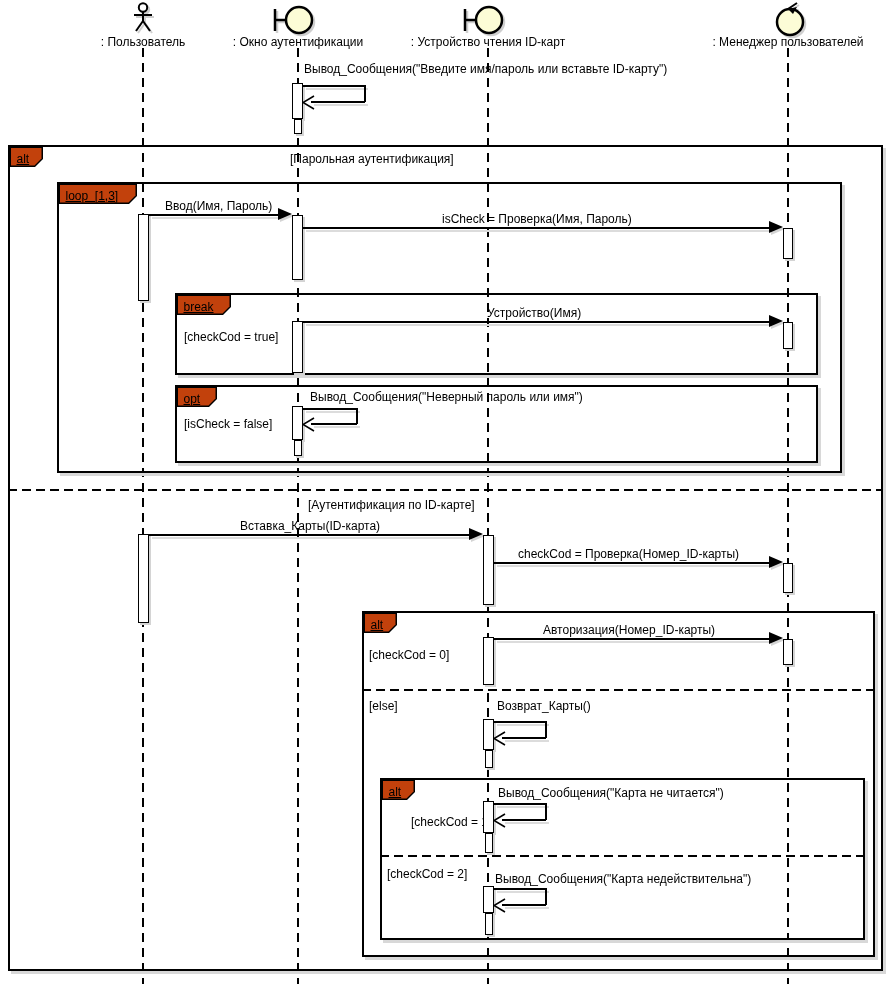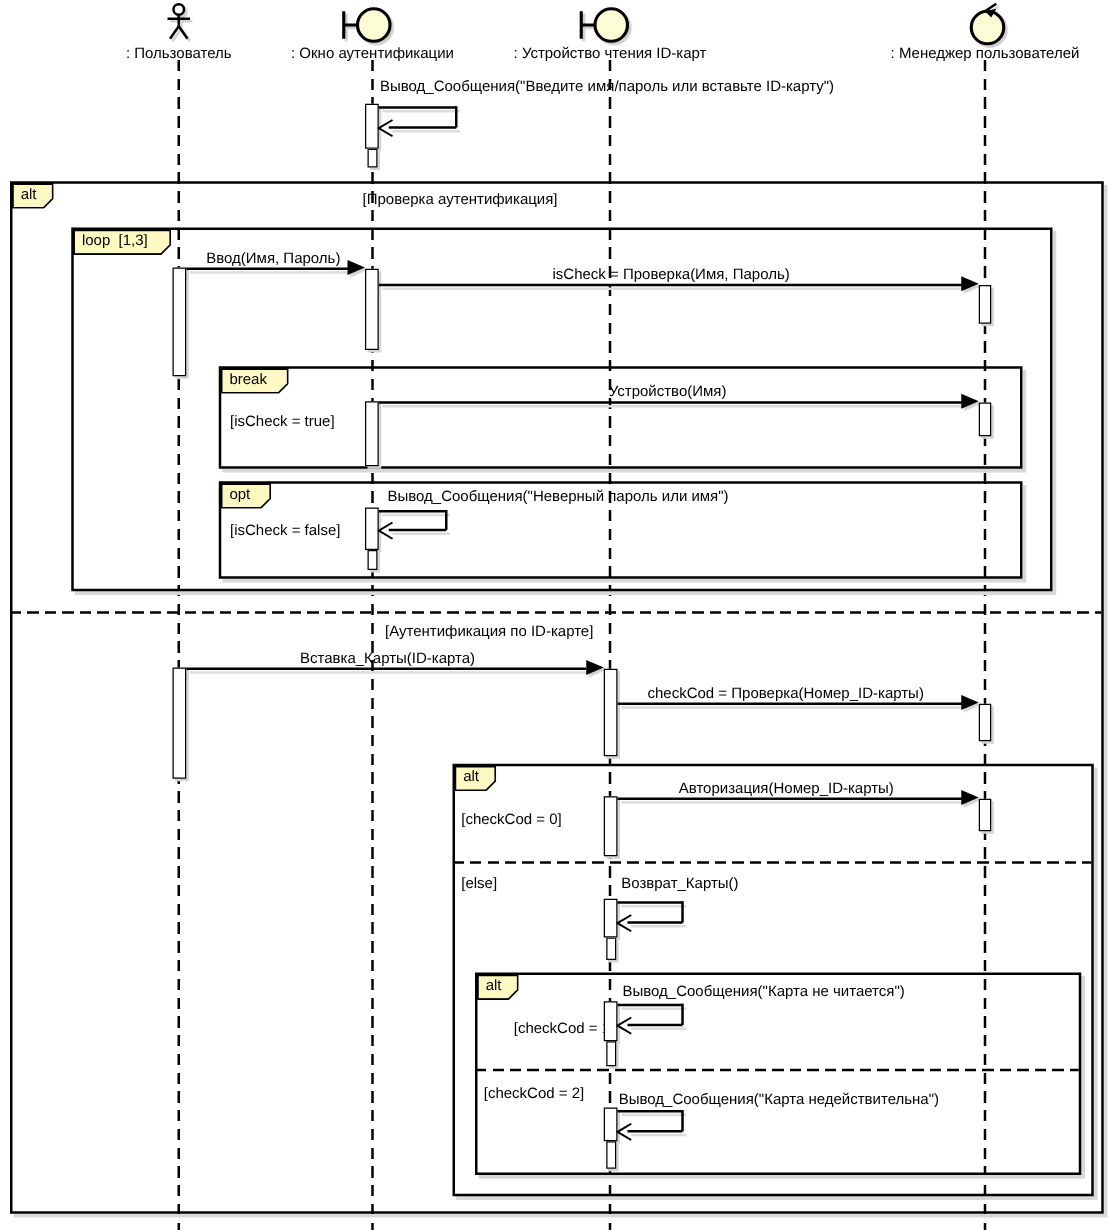--- a/index.html
+++ b/index.html
@@ -7,23 +7,23 @@
            font-family:"Liberation Sans",sans-serif;color:#000;}
   .lifeline{position:absolute;width:2px;
             background:repeating-linear-gradient(to bottom,#000 0 9px,transparent 9px 15px);}
   .frame{position:absolute;border:2px solid #000;background:transparent;
          box-shadow:3px 3px 0 #d8d8d8;}
   .divider{position:absolute;height:2px;
            background:repeating-linear-gradient(to right,#000 0 9px,transparent 9px 14px);}
   .pent{position:absolute;background:#000;
         clip-path:polygon(0 0,100% 0,100% calc(100% - 8px),calc(100% - 8px) 100%,0 100%);
         filter:drop-shadow(2px 2px 0 #d4d4d4);}
-  .pent .in{position:absolute;left:1.5px;top:1.5px;right:1.5px;bottom:1.5px;background:#fef9c3;
+  .pent .in{position:absolute;left:1.5px;top:1.5px;right:1.5px;bottom:1.5px;background:#c2410c;
         clip-path:polygon(0 0,100% 0,100% calc(100% - 7px),calc(100% - 7px) 100%,0 100%);
-        display:flex;align-items:flex-start;}
+        display:flex;align-items:flex-end;text-decoration:underline;}
   .pent .in span{font-size:12px;padding-left:6px;white-space:pre;}
   .bar{position:absolute;background:#fff;border:1.5px solid #000;box-sizing:border-box;
        box-shadow:2px 2px 0 #d4d4d4;}
   .mline{position:absolute;height:1.5px;background:#000;box-shadow:3px 3px 0 #dcdcdc;}
   .vline{position:absolute;width:1.5px;background:#000;}
   .tri{position:absolute;width:0;height:0;border-top:6px solid transparent;
        border-bottom:6px solid transparent;border-left:14px solid #000;
        filter:drop-shadow(2px 2px 0 #d4d4d4);}
   .lbl{position:absolute;font-size:12px;white-space:nowrap;}
   .guard{position:absolute;font-size:12px;white-space:nowrap;}
@@ -104,23 +104,23 @@
       <div class="in">
         <span>alt</span>
       </div>
     </div>
   <div class="pent" style="left:381px;top:779px;width:34px;height:21px;">
       <div class="in">
         <span>alt</span>
       </div>
     </div>
 
-  <div class="guard" style="left:290px;top:152px;">[Проверка аутентификация]</div>
+  <div class="guard" style="left:290px;top:152px;">[Парольная аутентификация]</div>
   <div class="guard" style="left:308px;top:498px;">[Аутентификация по ID-карте]</div>
-  <div class="guard" style="left:184px;top:330px;">[isCheck = true]</div>
+  <div class="guard" style="left:184px;top:330px;">[checkCod = true]</div>
   <div class="guard" style="left:184px;top:417px;">[isCheck = false]</div>
   <div class="guard" style="left:369px;top:648px;">[checkCod = 0]</div>
   <div class="guard" style="left:369px;top:699px;">[else]</div>
   <div class="guard" style="left:387px;top:815px;padding-left:24px;">[checkCod = 1]</div>
   <div class="guard" style="left:387px;top:867px;">[checkCod = 2]</div>
 
   <div class="lbl" style="left:304px;top:62px;">Вывод_Сообщения("Введите имя/пароль или вставьте ID-карту")</div>
   <div class="bar" style="left:292px;top:83px;width:11px;height:36px;"></div>
   <div class="bar" style="left:294px;top:119px;width:8px;height:15px;"></div>
   <div class="mline" style="left:303px;top:85px;width:62px;"></div>

